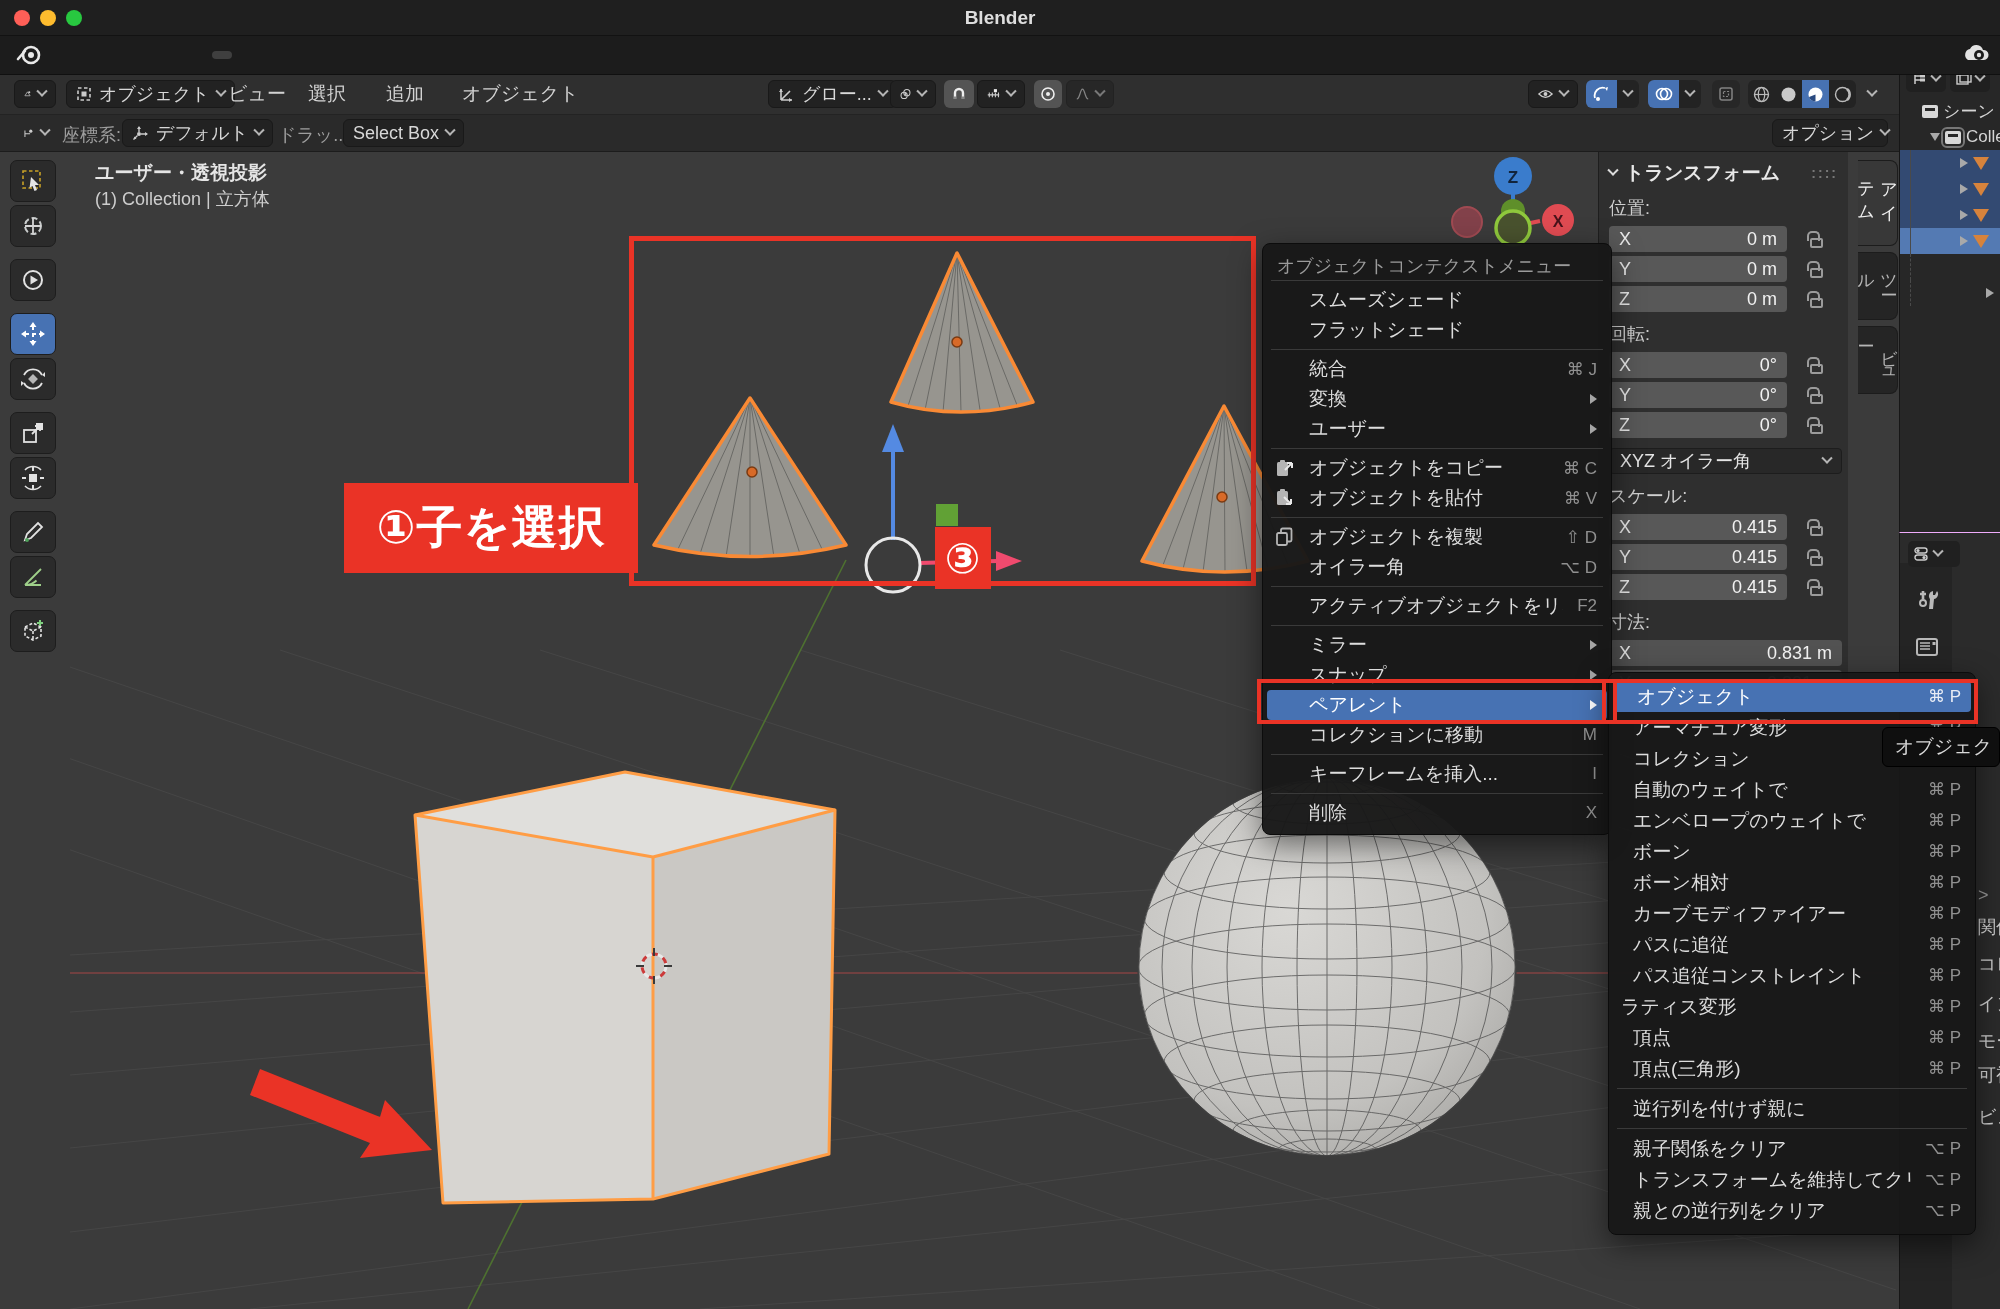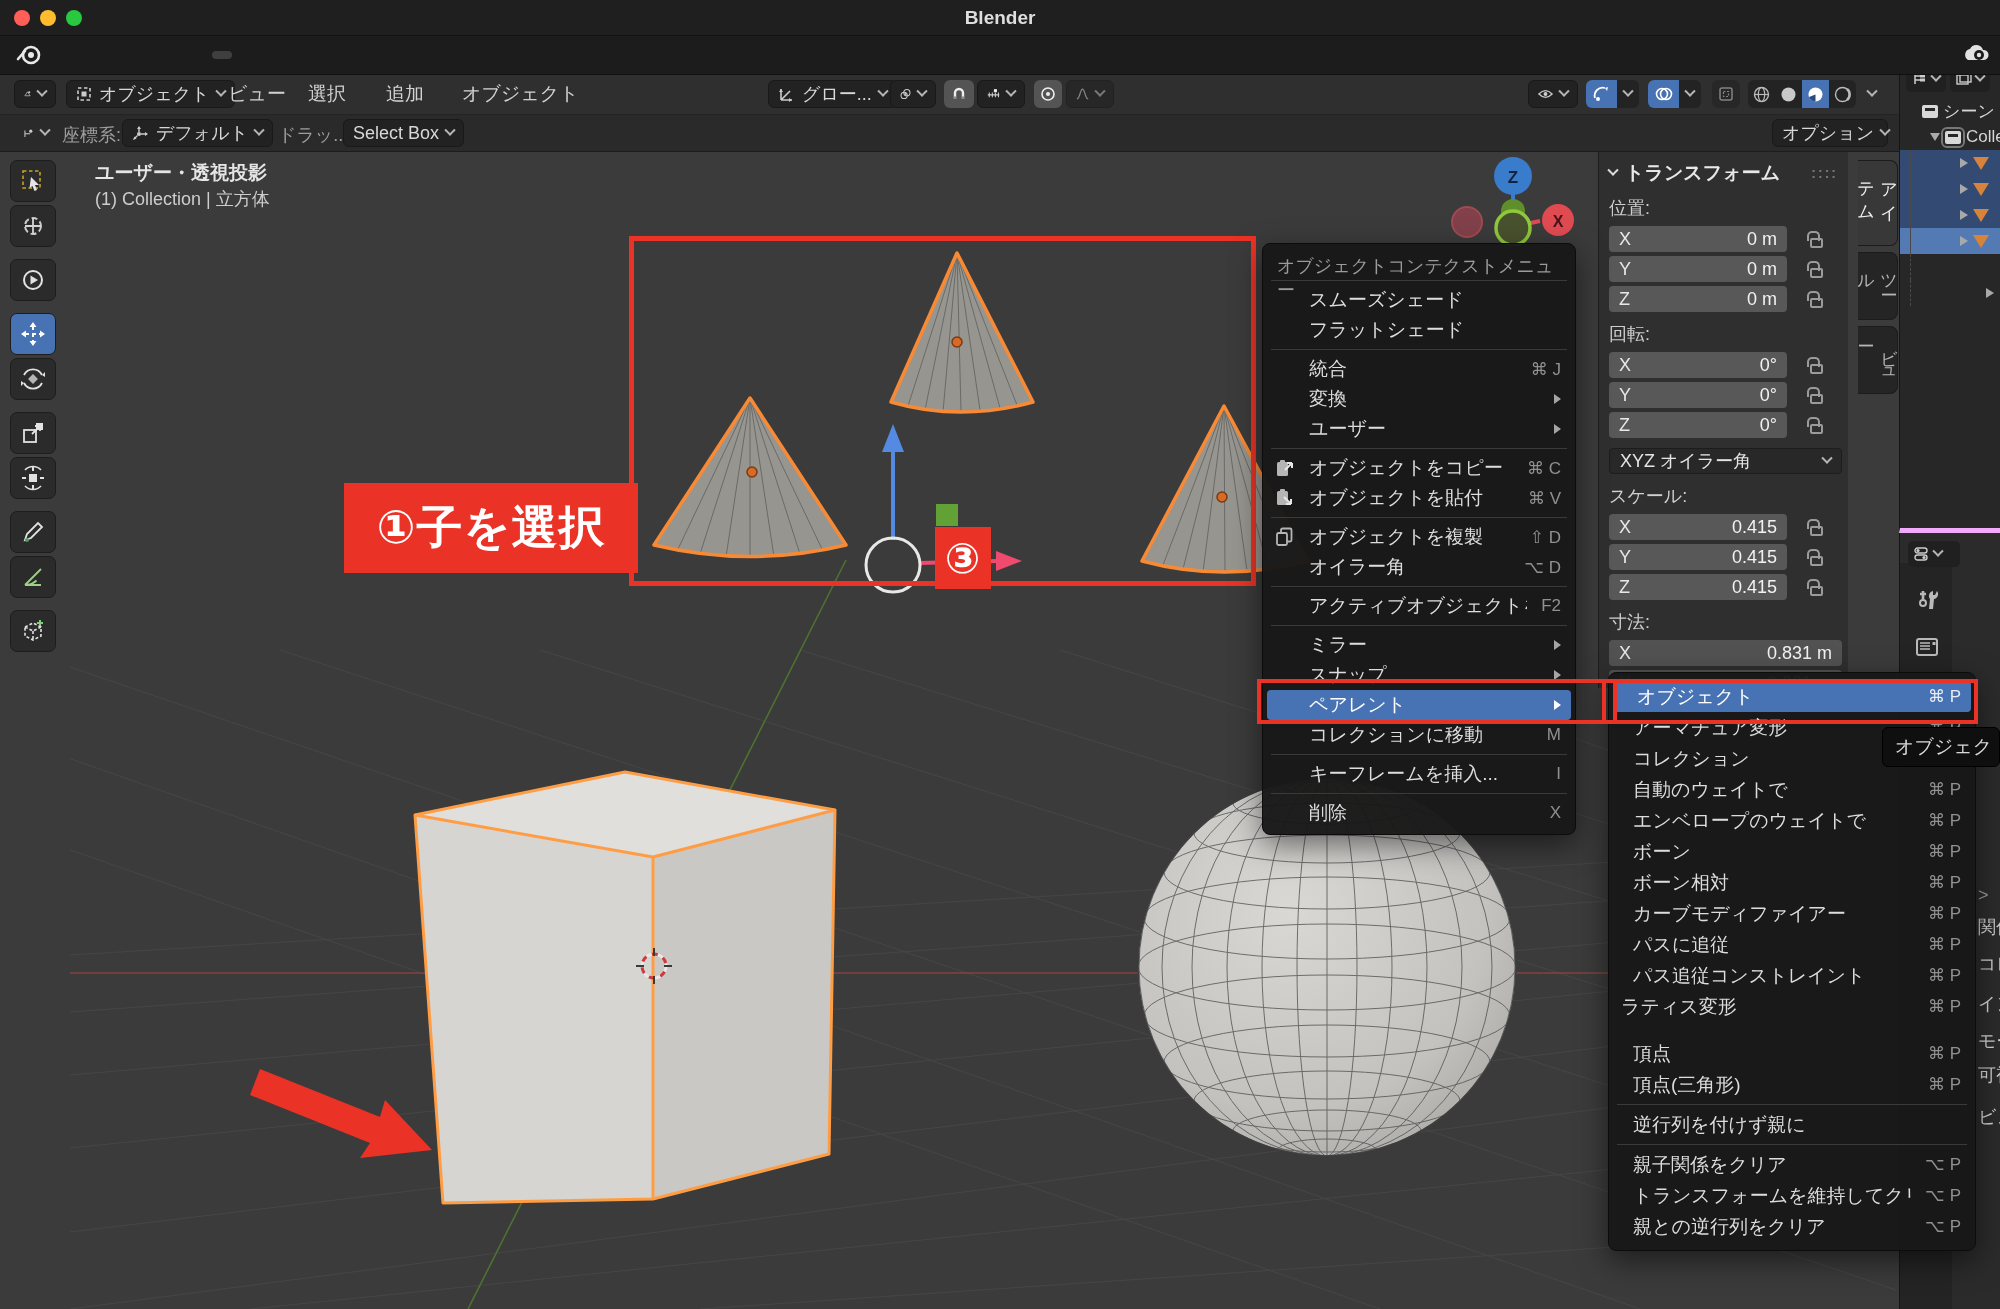--- a/index.html
+++ b/index.html
@@ -81,21 +81,21 @@
   .lock { position:relative; width:13px; height:10px; border:2px solid #9b9b9b; border-radius:2px; margin-left:23px; margin-top:7px; }
   .lock::before { content:""; position:absolute; width:9px; height:8px; border:2px solid #9b9b9b; border-bottom:none; border-radius:5px 5px 0 0; top:-9px; left:-5px; }
   .np-enum { width:233px; height:26px; background:#282828; border:1px solid #1d1d1d; border-radius:4px; display:flex; align-items:center; padding:0 10px; color:#e5e5e5; font-size:18px; margin:10px 0 2px 0; }
   .np-enum .chev { margin-left:auto; }
 
   
   .vtab { position:absolute; left:1858px; width:40px; writing-mode:vertical-rl; display:flex; align-items:center; justify-content:center; color:#b5b5b5; font-size:17px; background:#252525; border:1px solid #1c1c1c; border-left:none; border-radius:0 8px 8px 0; letter-spacing:3px; padding:10px 0; }
   .vtab.active { background:#383838; color:#f2f2f2; }
 
   
-  .outliner { left:1899px; top:60px; width:101px; height:473px; background:#272727; border-left:1px solid #161616; border-bottom:5px solid #f0abfc; overflow:hidden; }
+  .outliner { left:1899px; top:60px; width:101px; height:473px; background:#272727; border-left:1px solid #161616; border-bottom:1px solid #f0abfc; overflow:hidden; }
   .ol-head { display:flex; gap:4px; padding:6px 2px 6px 6px; }
   .ol-pill { height:26px; background:#202020; border-radius:5px; display:flex; align-items:center; gap:4px; padding:0 6px; }
   .ol-row { height:26px; display:flex; align-items:center; color:#d5d5d5; font-size:17px; gap:5px; padding-left:6px; white-space:nowrap; }
   .ol-row.sel { background:#334a72; }
   .ol-row.active { background:#547ab3; color:#fff; }
   .tri-r { width:0; height:0; border-left:8px solid #a9a9a9; border-top:5px solid transparent; border-bottom:5px solid transparent; flex:0 0 auto; }
   .tri-d { width:0; height:0; border-top:8px solid #a9a9a9; border-left:5px solid transparent; border-right:5px solid transparent; flex:0 0 auto; }
   .cone-ic { width:0; height:0; border-top:13px solid #d7833c; border-left:8px solid transparent; border-right:8px solid transparent; flex:0 0 auto; }
   .box-ic { width:16px; height:13px; background:#d8d8d8; border-radius:2px; position:relative; flex:0 0 auto; }
   .box-ic::after { content:""; position:absolute; left:3px; top:3px; right:3px; height:3px; background:#272727; }
@@ -744,21 +744,21 @@
     <span class="prop-sec" style="left:6px; top:750px;">ビューポート表示</span>
   </div>
 
   <div class="abs anno-box zmenu" style="left:629px; top:236px; width:627px; height:350px;"></div>
   <div class="abs anno-label zmenu" style="left:344px; top:483px; width:294px; height:90px;">①子を選択</div>
   <svg class="abs zmenu" style="left:0; top:0;" width="2000" height="1309" pointer-events="none">
     <polygon points="250,1095 260,1069 380,1117 385,1100 432,1150 360,1158 370,1143" fill="#ea3326"></polygon>
   </svg>
   <div class="abs anno-label ztop" style="left:935px; top:527px; width:56px; height:62px; font-size:42px;">③</div>
 
-  <div class="abs menu-panel zmenu" style="left:1262px; top:243px; width:314px;">
+  <div class="abs menu-panel zmenu" style="left:1262px; top:243px; width:350px;">
     <div class="menu-title" able="false">オブジェクトコンテクストメニュー</div>
     <div class="msep"></div>
     <div>
 
     <div class="mi">
 
           <span class="mi-label">スムーズシェード</span>
           <span class="mi-short"></span>
         </div>
         <div class="mi">
@@ -901,21 +901,21 @@
           <span class="mi-short">⌘ P</span>
         </div>
         <div class="mi" style="padding-left:24px;">
           <span class="mi-label">パス追従コンストレイント</span>
           <span class="mi-short">⌘ P</span>
         </div>
         <div class="mi" style="padding-left:12px;">
           <span class="mi-label">ラティス変形</span>
           <span class="mi-short">⌘ P</span>
         </div>
-        <div class="mi" style="padding-left:24px;margin-top:16px;">
+        <div class="mi" style="padding-left:24px;">
           <span class="mi-label">頂点</span>
           <span class="mi-short">⌘ P</span>
         </div>
         <div class="mi" style="padding-left:24px;">
           <span class="mi-label">頂点(三角形)</span>
           <span class="mi-short">⌘ P</span>
         </div>
         <div class="msep"></div>
         <div class="mi" style="padding-left:24px;">
           <span class="mi-label">逆行列を付けず親に</span>

